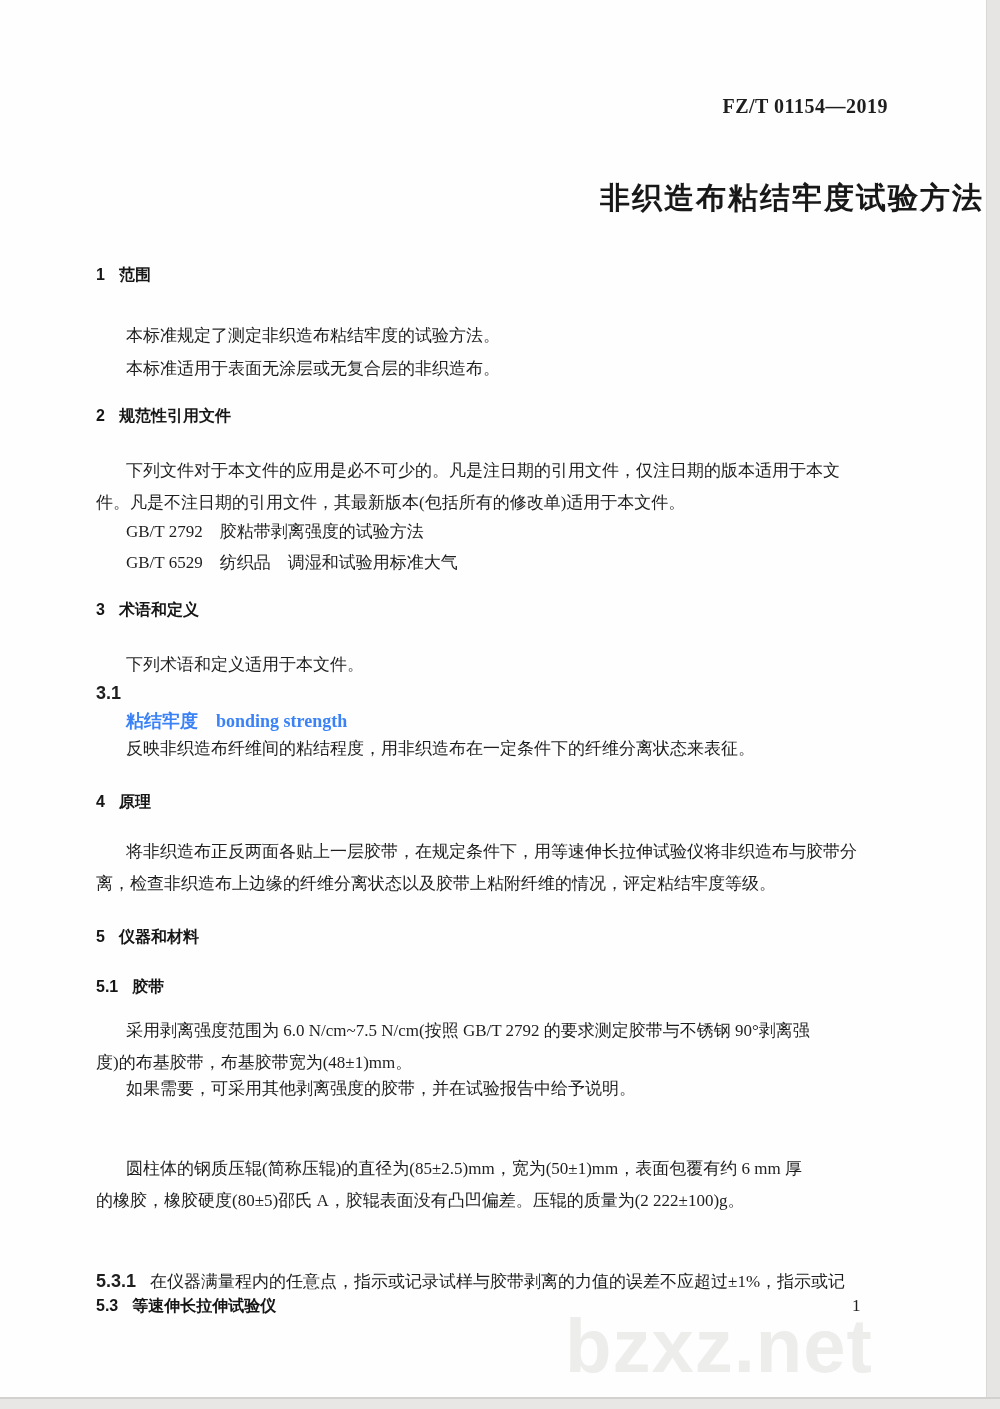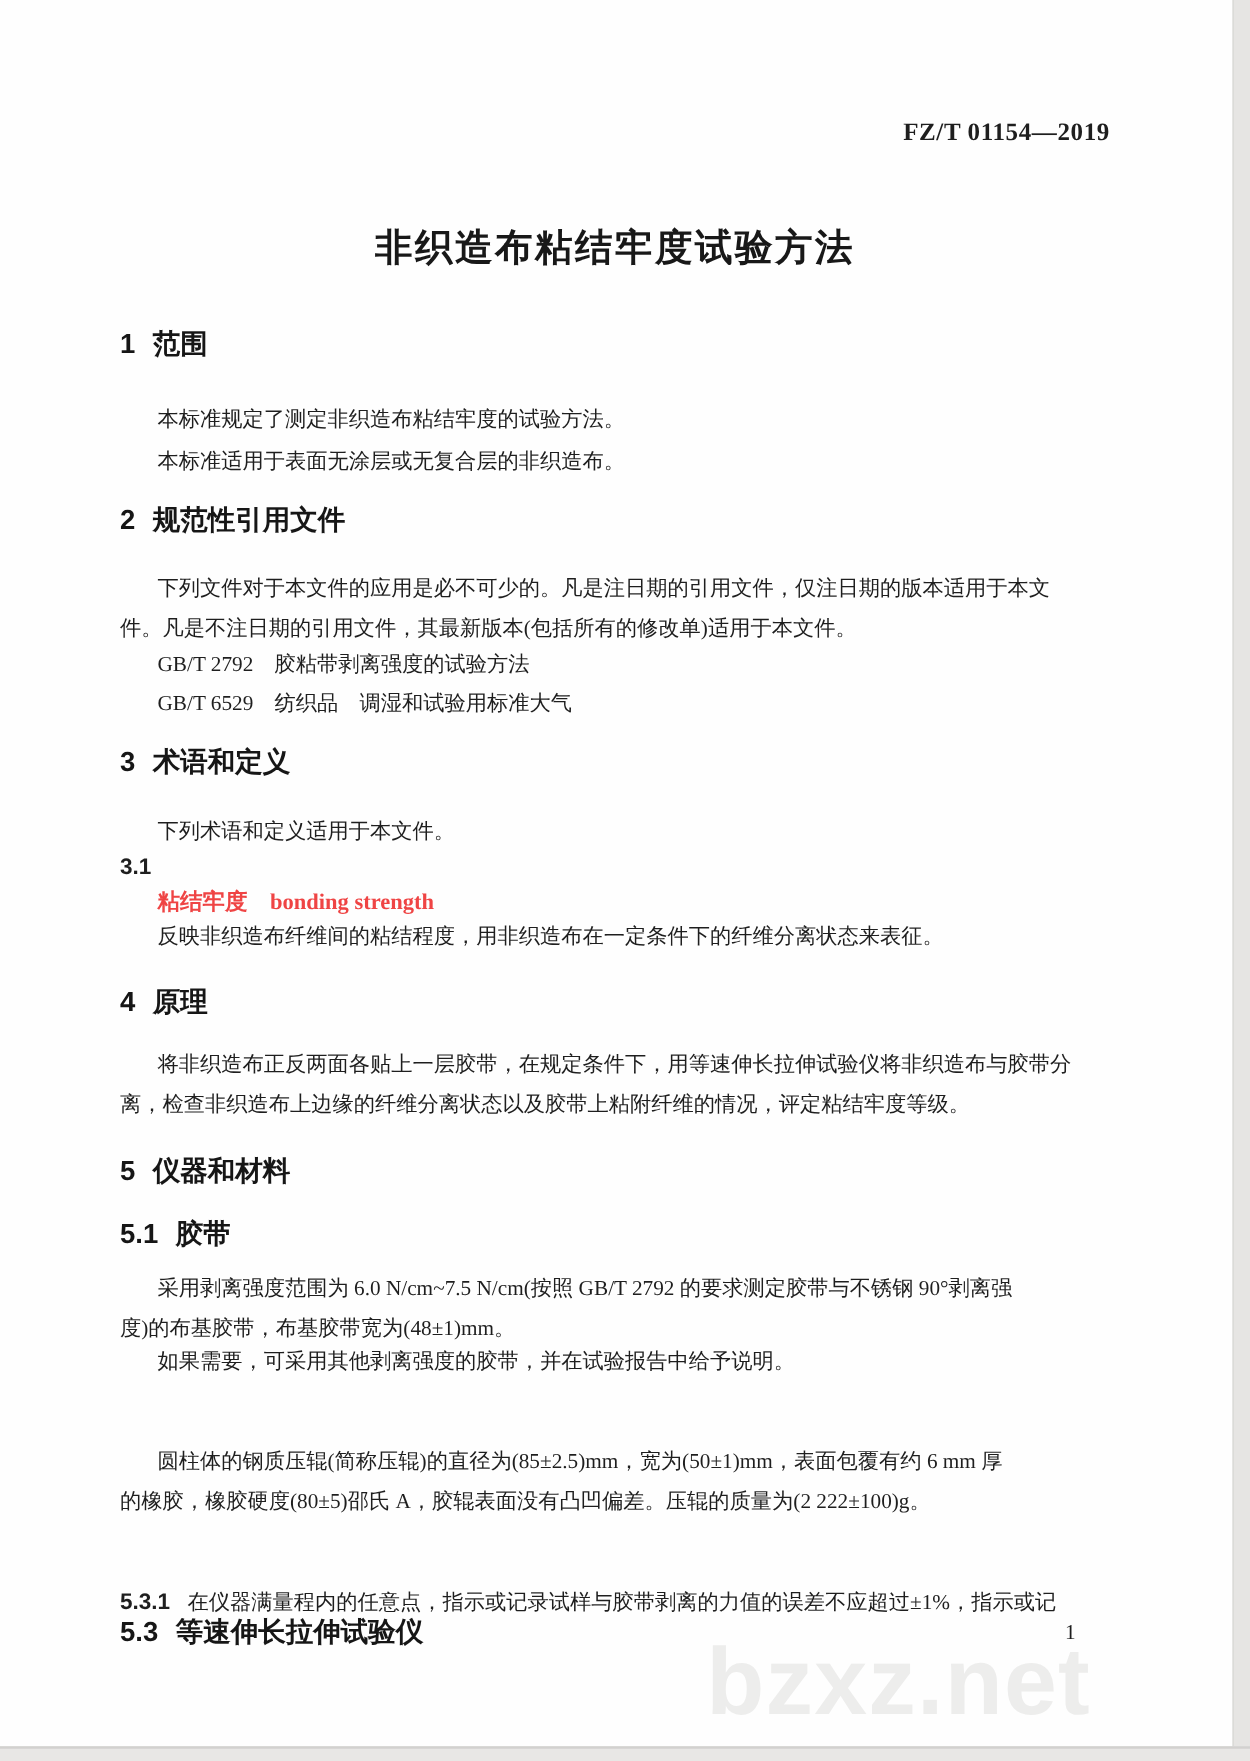--- a/index.html
+++ b/index.html
@@ -20,45 +20,45 @@
     position:absolute;left:0;bottom:0;width:100%;height:10px;
     background:#e8e7e5;border-top:2px solid #d2d1cf;
   }
   .doc-code{
     position:absolute;top:95px;right:112px;
     font-family:"Liberation Serif", serif;
     font-weight:bold;font-size:20px;letter-spacing:0.5px;
   }
   .title{
     position:absolute;top:178px;left:0;right:16px;margin:0;
-    text-align:center;
+    text-align:right;
     font-family:Liberation Mono, monospace;
     font-weight:bold;font-size:30px;letter-spacing:2px;color:#181818;
   }
   .blk{position:absolute;left:96px;width:800px;margin:0;}
   .h{
     font-family:"Liberation Sans", sans-serif;
-    font-weight:bold;font-size:22px;line-height:32px;color:#161616;
+    font-weight:bold;font-size:16px;line-height:32px;color:#161616;
   }
   .h .num{display:inline-block;margin-right:14px;}
   .para{
     font-size:17px;line-height:32px;
     text-indent:30px;white-space:pre-line;
   }
   .ref{
     font-size:17px;line-height:31px;padding-left:30px;
   }
   .clause-num{
     font-family:"Liberation Sans", sans-serif;
     font-weight:bold;font-size:18px;line-height:32px;
   }
   .term-line{
     font-family:"Liberation Sans", sans-serif;
     font-weight:bold;font-size:18px;line-height:32px;
-    padding-left:30px;color:#ef4444;
+    padding-left:30px;color:#3b82f6;
   }
   .term-line .en{
     font-family:"Liberation Serif", serif;
     margin-left:18px;
   }
   .clause-row{display:flex;align-items:baseline;}
   .clause-row .cnum{
     font-family:"Liberation Sans", sans-serif;
     font-weight:bold;font-size:18px;line-height:32px;
     margin-right:14px;white-space:nowrap;

